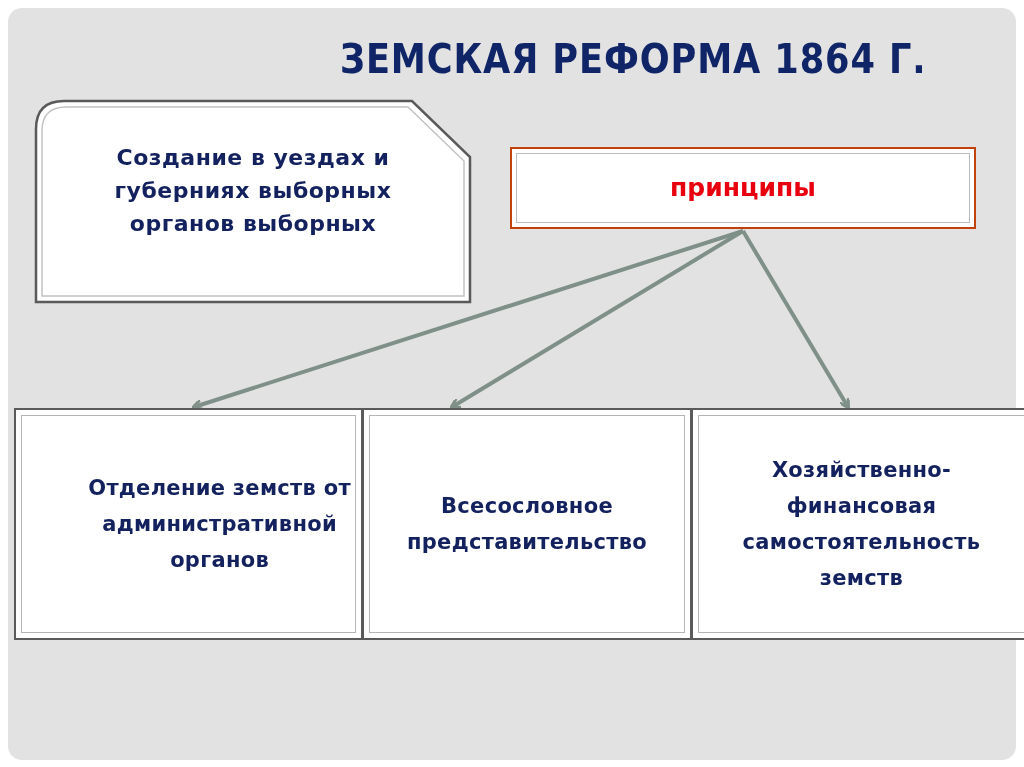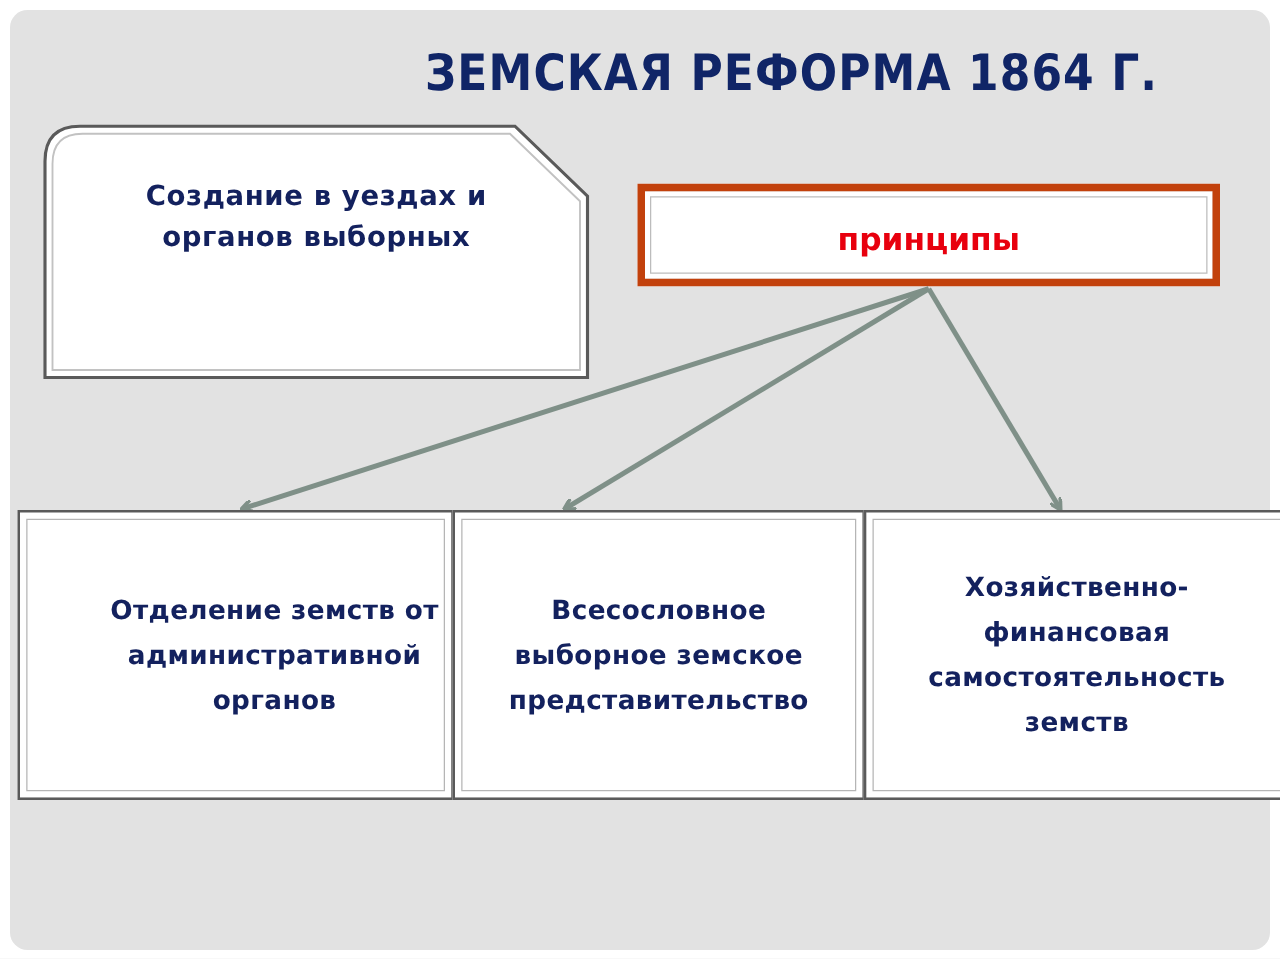--- a/index.html
+++ b/index.html
@@ -28,21 +28,21 @@
     position:absolute; left:34px; top:99px; width:438px; height:205px;padding-left:40px;
   }
   .defbox svg { position:absolute; left:0; top:0; }
   .defbox .box-text {
     position:absolute; left:0; top:42px; width:438px; font-size:22px; line-height:33px;
     letter-spacing:0.5px;
   }
 
   .principles {
     position:absolute; left:510px; top:147px; width:466px; height:82px;
-    background:#ffffff; border:6px solid #c2410c; box-sizing:border-box;
+    background:#ffffff; border:2px solid #c2410c; box-sizing:border-box;
     box-shadow: inset 0 0 0 4px #fff, inset 0 0 0 5px #bcbcbc;
   }
   .principles .label {
     position:absolute; left:0; top:24px; width:100%; text-align:center;
     font-size:25px; font-weight:bold; color:#e8000e; font-family:"DejaVu Sans", sans-serif;
   }
 
   .arrows { position:absolute; left:0; top:0; width:1024px; height:767px; pointer-events:none; }
 
   .pbox {
@@ -63,20 +63,21 @@
 
 <div class="title">ЗЕМСКАЯ РЕФОРМА 1864 Г.</div>
 
 <div class="defbox">
   <svg width="438" height="205">
     <path d="M30 2 L378 2 L436 58 L436 203 L2 203 L2 30 Q2 2 30 2 Z" fill="#ffffff" stroke="#5a5a5a" stroke-width="2.5"></path>
     <path d="M32 8 L374 8 L430 62 L430 197 L8 197 L8 32 Q8 8 32 8 Z" fill="none" stroke="#c2c2c2" stroke-width="1.5"></path>
   </svg>
   <div class="box-text">
     <div>Создание в уездах и</div>
+    <div>губерниях выборных</div>
     <div>органов выборных</div>
   </div>
 </div>
 
 <div class="principles">
   <div class="label">принципы</div>
 </div>
 
 <svg class="arrows">
   <defs>
@@ -95,21 +96,20 @@
   <div class="box-text">
     <div>Отделение земств от</div>
     <div>административной</div>
     <div>органов</div>
   </div>
 </div>
 
 <div class="pbox" id="p2">
   <div class="box-text">
     <div>Всесословное</div>
-    <div>выборное земское</div>
     <div>представительство</div>
   </div>
 </div>
 
 <div class="pbox" id="p3">
   <div class="box-text">
     <div>Хозяйственно-</div>
     <div>финансовая</div>
     <div>самостоятельность</div>
     <div>земств</div>

